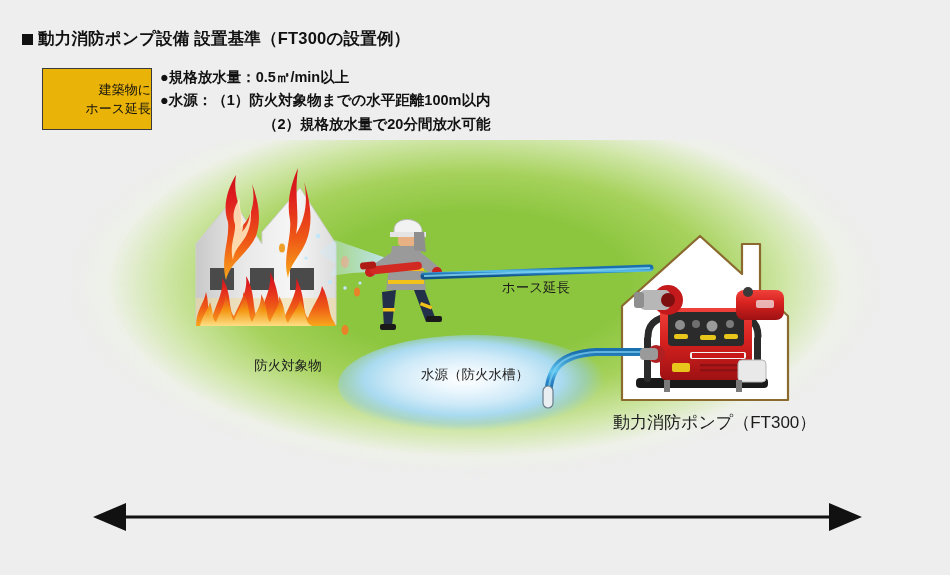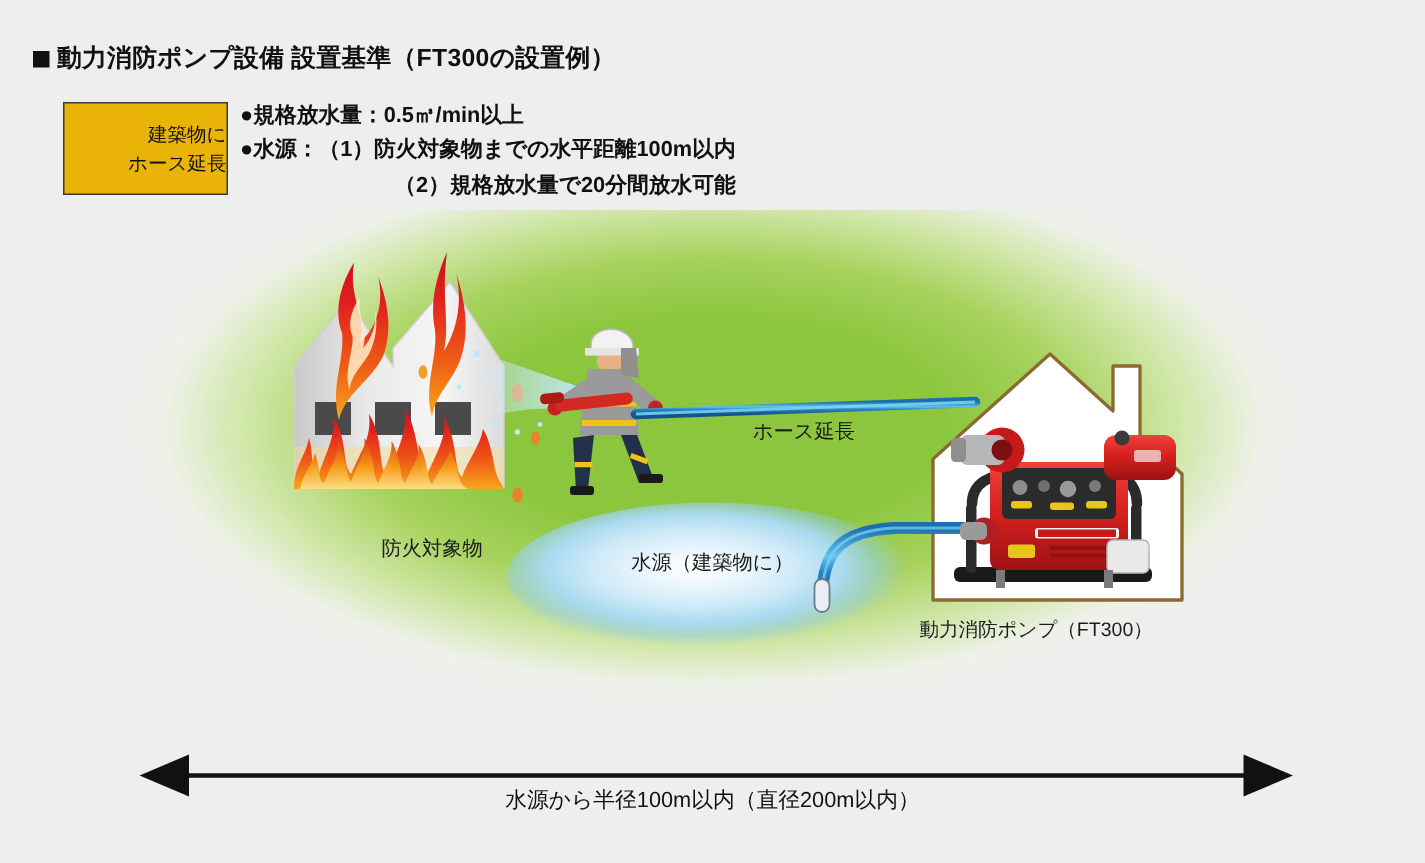--- a/index.html
+++ b/index.html
@@ -48,21 +48,21 @@
     background:radial-gradient(ellipse 52% 52% at 46% 44%,
         #ffffff 0%, #eaf6fd 24%, #cfeaf8 48%, #a9daf0 70%, rgba(150,205,235,0.55) 86%, rgba(160,210,235,0) 100%);
   }
 
   .lbl{position:absolute;color:#1b1b1b;font-size:13.5px;line-height:1.45;text-align:center;white-space:nowrap;}
   .lbl-target{left:228px;top:180px;width:120px;margin-top:36px;}
   .lbl-hose{left:440px;top:138px;width:130px;text-align:right;}
   .lbl-water{left:400px;top:225px;width:150px;}
 
   .pump-cap{
-    position:absolute;left:613px;top:270px;font-size:13px;line-height:1.5;color:#1b1b1b;white-space:nowrap;
+    position:absolute;left:613px;top:270px;font-size:17px;line-height:1.5;color:#1b1b1b;white-space:nowrap;
   }
 
   
   .arrow-wrap{position:absolute;left:0;top:498px;width:950px;height:40px;}
   .arrow-cap{position:absolute;left:0;top:524px;width:950px;text-align:center;font-size:14.5px;color:#111;}
 </style>
 </head>
 <body>
 
 <div id="root">
@@ -254,30 +254,29 @@
       </g>
     </svg>
 
     <div class="lbl lbl-target">防火対象物</div>
 
     <div class="lbl lbl-hose">
       <div>ホース延長</div>
     </div>
 
     <div class="lbl lbl-water">
-      <div>水源（建築物に）</div>
+      <div>水源（防火水槽）</div>
     </div>
 
     <div class="pump-cap">
       <div>動力消防ポンプ（FT300）</div>
     </div>
   </div>
 
   <div class="arrow-wrap">
     <svg width="950" height="40" viewBox="0 0 950 40">
       <line x1="110" y1="19" x2="845" y2="19" stroke="#111" stroke-width="3"></line>
       <polygon points="93,19 126,5 126,33" fill="#111"></polygon>
       <polygon points="862,19 829,5 829,33" fill="#111"></polygon>
     </svg>
   </div>
-  <div class="arrow-cap">水源から半径100m以内（直径200m以内）</div>
 
 </div>
 
 </body></html>

